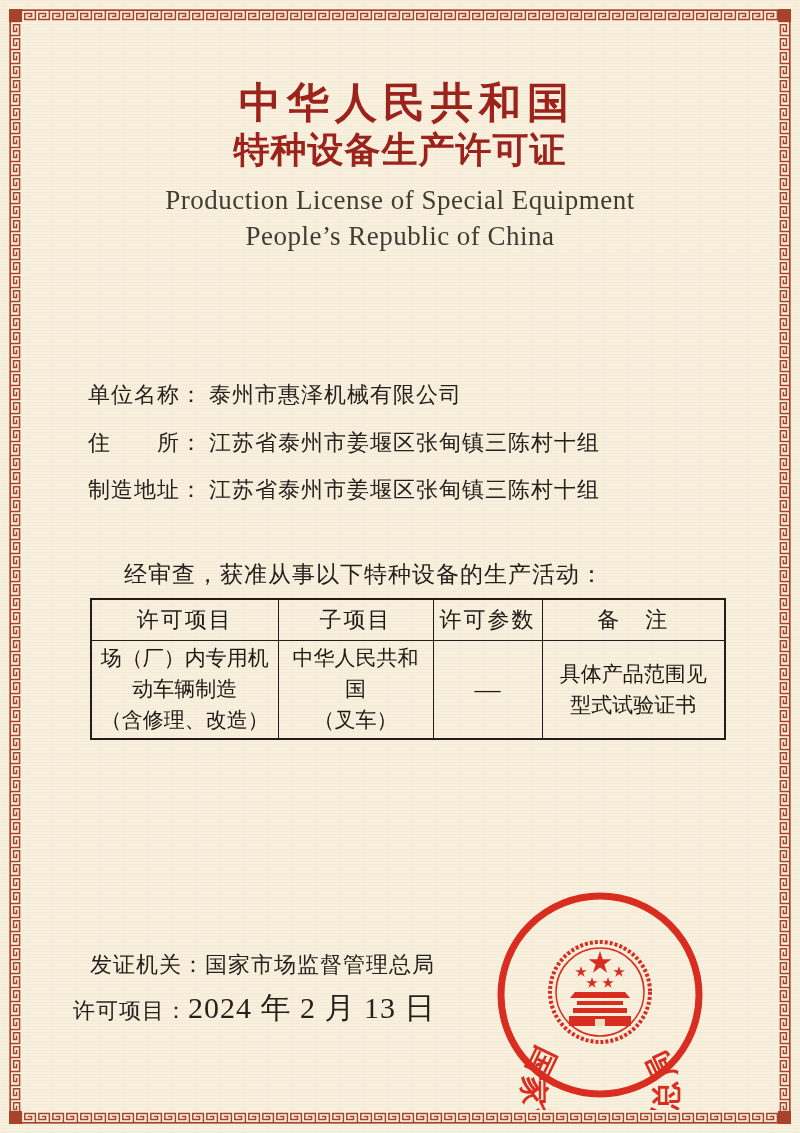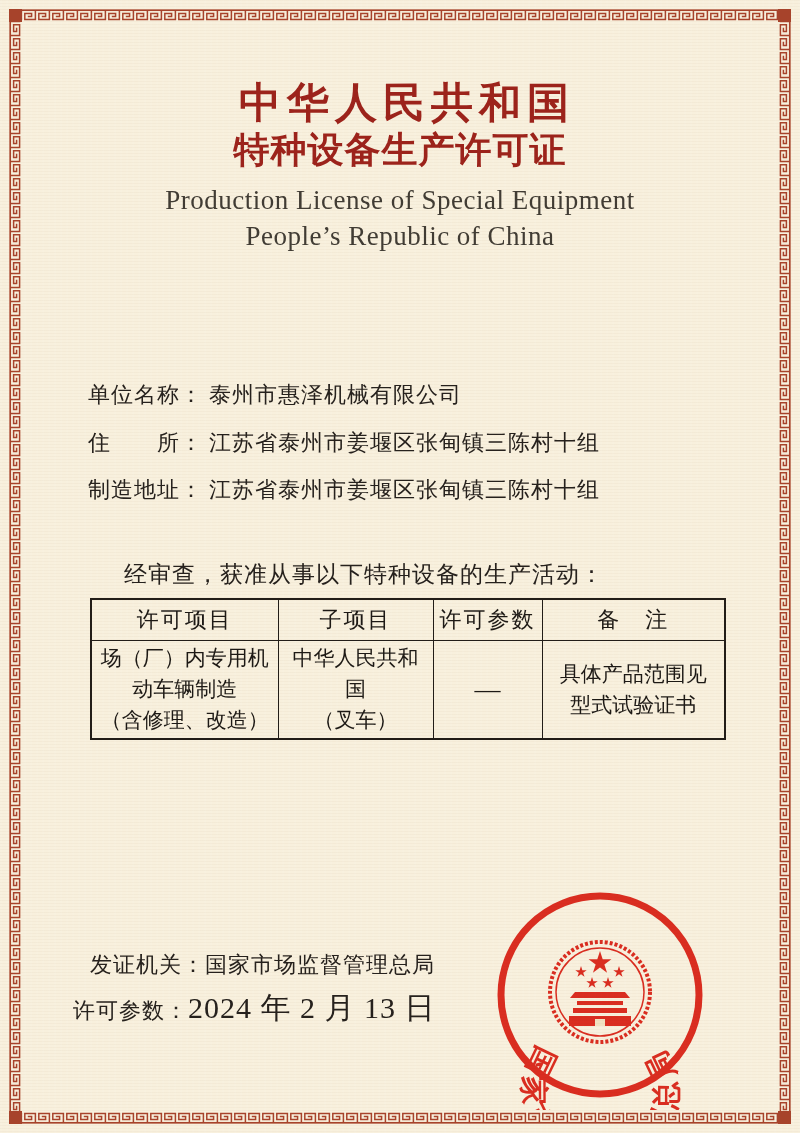--- a/index.html
+++ b/index.html
@@ -157,16 +157,16 @@
         <rect x="84" y="136" width="62" height="10"></rect>
         <rect x="110" y="139" width="10" height="7" fill="#f8f0dd"></rect>
       </g>
     </g>
   </svg>
 
   <div class="abs footer-line authority">
     <span>发证机关：</span><span>国家市场监督管理总局</span>
   </div>
   <div class="abs footer-line valid">
-    <span>许可参数：</span><span class="num-sans">2024 年 2 月 13 日</span>
+    <span>许可项目：</span><span class="num-sans">2024 年 2 月 13 日</span>
   </div>
 
 </div>
 
 </body></html>

